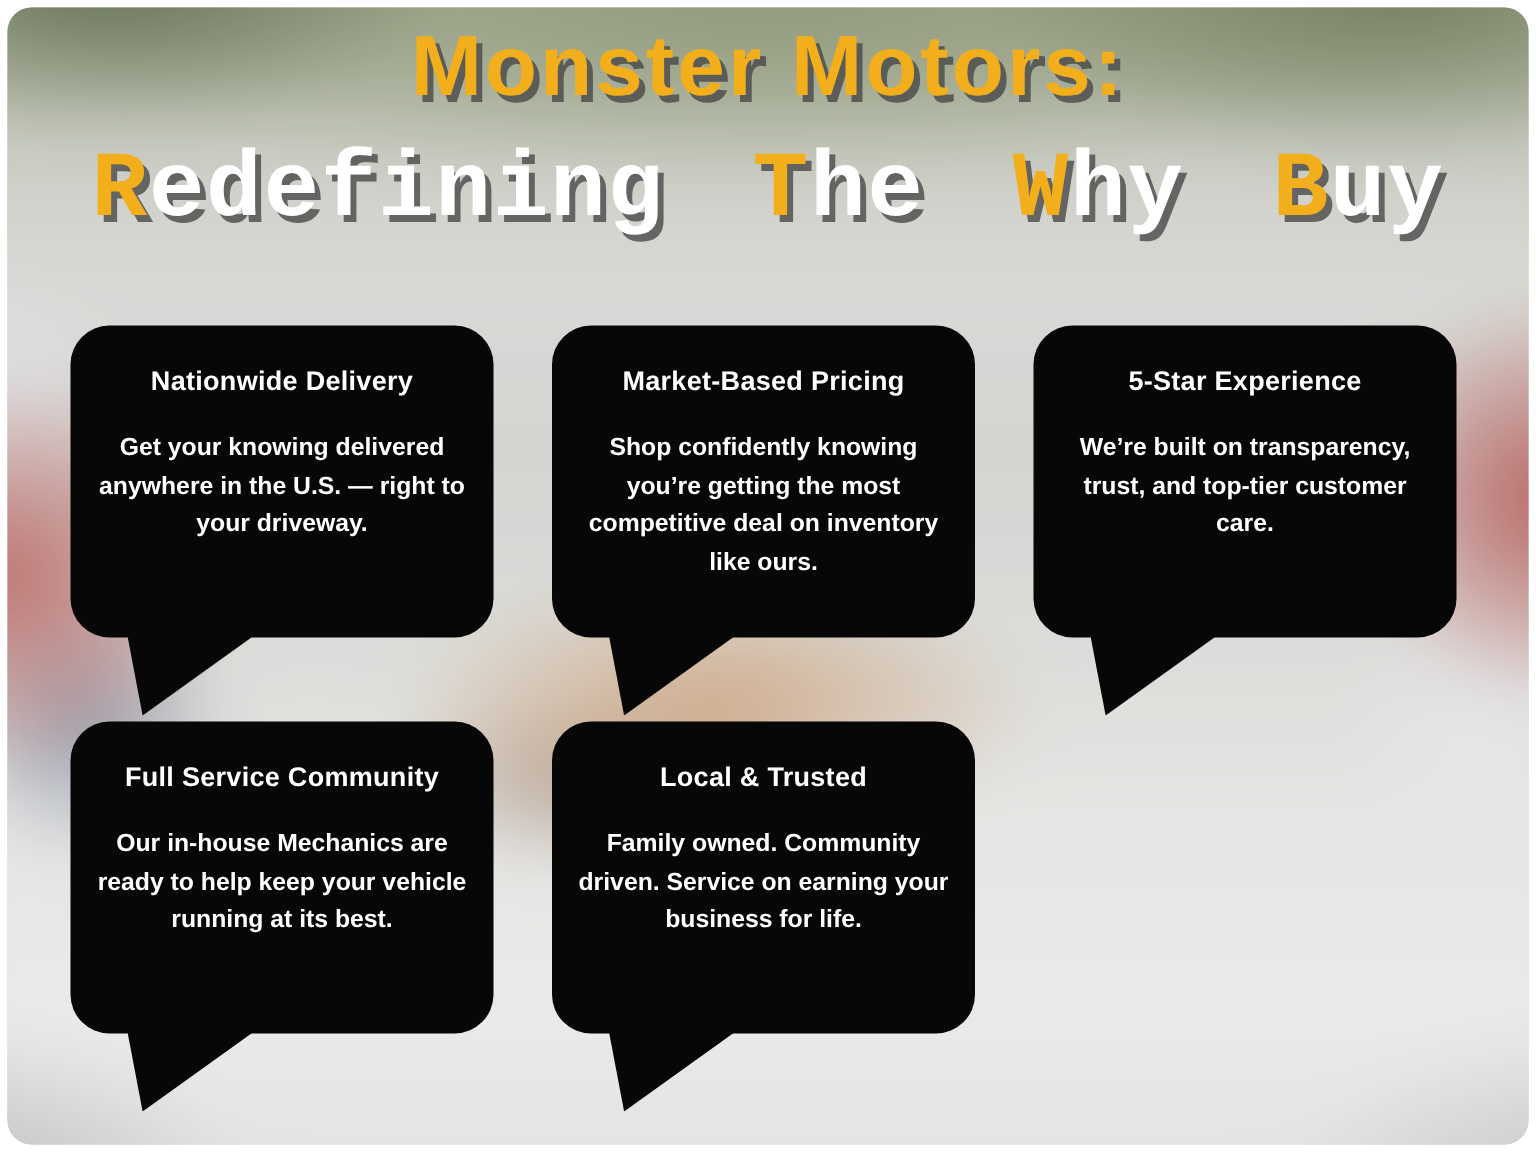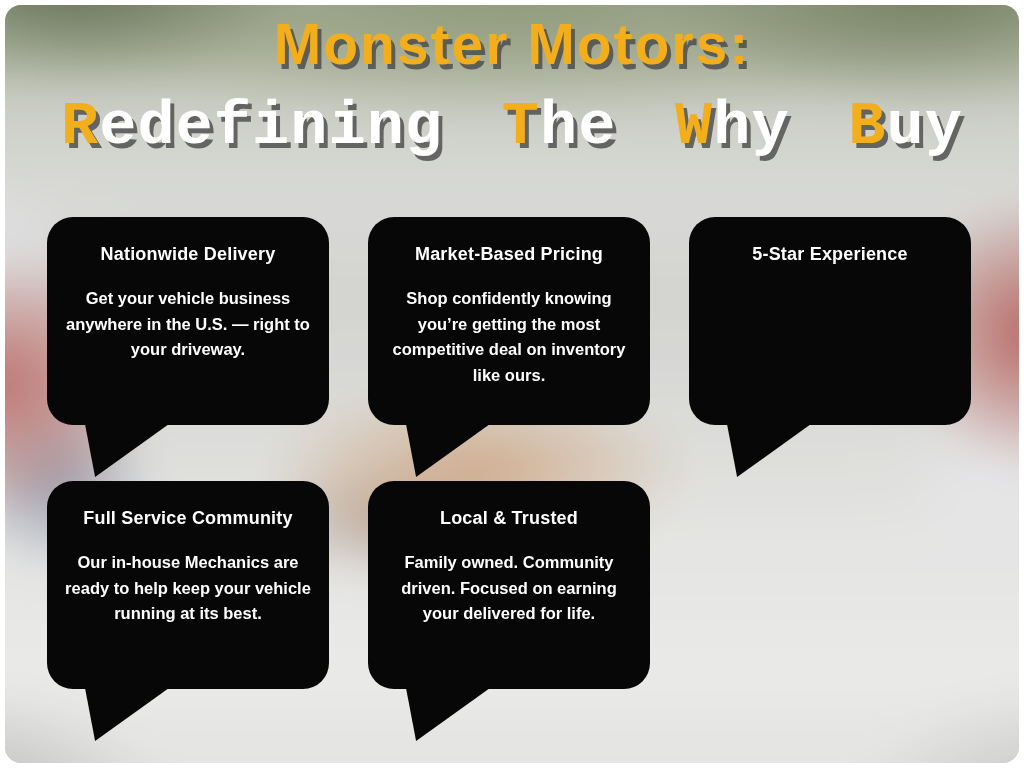--- a/index.html
+++ b/index.html
@@ -135,43 +135,44 @@
         <span class="word"><span class="initial">T</span><span class="rest">he</span></span>
         <span class="word"><span class="initial">W</span><span class="rest">hy</span></span>
         <span class="word"><span class="initial">B</span><span class="rest">uy</span></span>
       </div>
     </div>
 
     <div class="bubble-grid">
 
       <div class="bubble">
         <div class="bubble-title">Nationwide Delivery</div>
-        <div class="bubble-body">Get your vehicle business anywhere in the U.S. — right to your driveway.</div>
+        <div class="bubble-body">Get your knowing delivered anywhere in the U.S. — right to your driveway.</div>
         <div class="bubble-tail"></div>
       </div>
 
       <div class="bubble">
         <div class="bubble-title">Market-Based Pricing</div>
         <div class="bubble-body">Shop confidently knowing you’re getting the most competitive deal on inventory like ours.</div>
         <div class="bubble-tail"></div>
       </div>
 
       <div class="bubble">
         <div class="bubble-title">5-Star Experience</div>
+        <div class="bubble-body">We’re built on transparency, trust, and top-tier customer care.</div>
         <div class="bubble-tail"></div>
       </div>
 
       <div class="bubble">
         <div class="bubble-title">Full Service Community</div>
         <div class="bubble-body">Our in-house Mechanics are ready to help keep your vehicle running at its best.</div>
         <div class="bubble-tail"></div>
       </div>
 
 
       <div class="bubble">
         <div class="bubble-title">Local &amp; Trusted</div>
-        <div class="bubble-body">Family owned. Community driven. Focused on earning your delivered for life.</div>
+        <div class="bubble-body">Family owned. Community driven. Service on earning your business for life.</div>
         <div class="bubble-tail"></div>
       </div>
 
     </div>
   </div>
 </div>
 
 </body></html>

